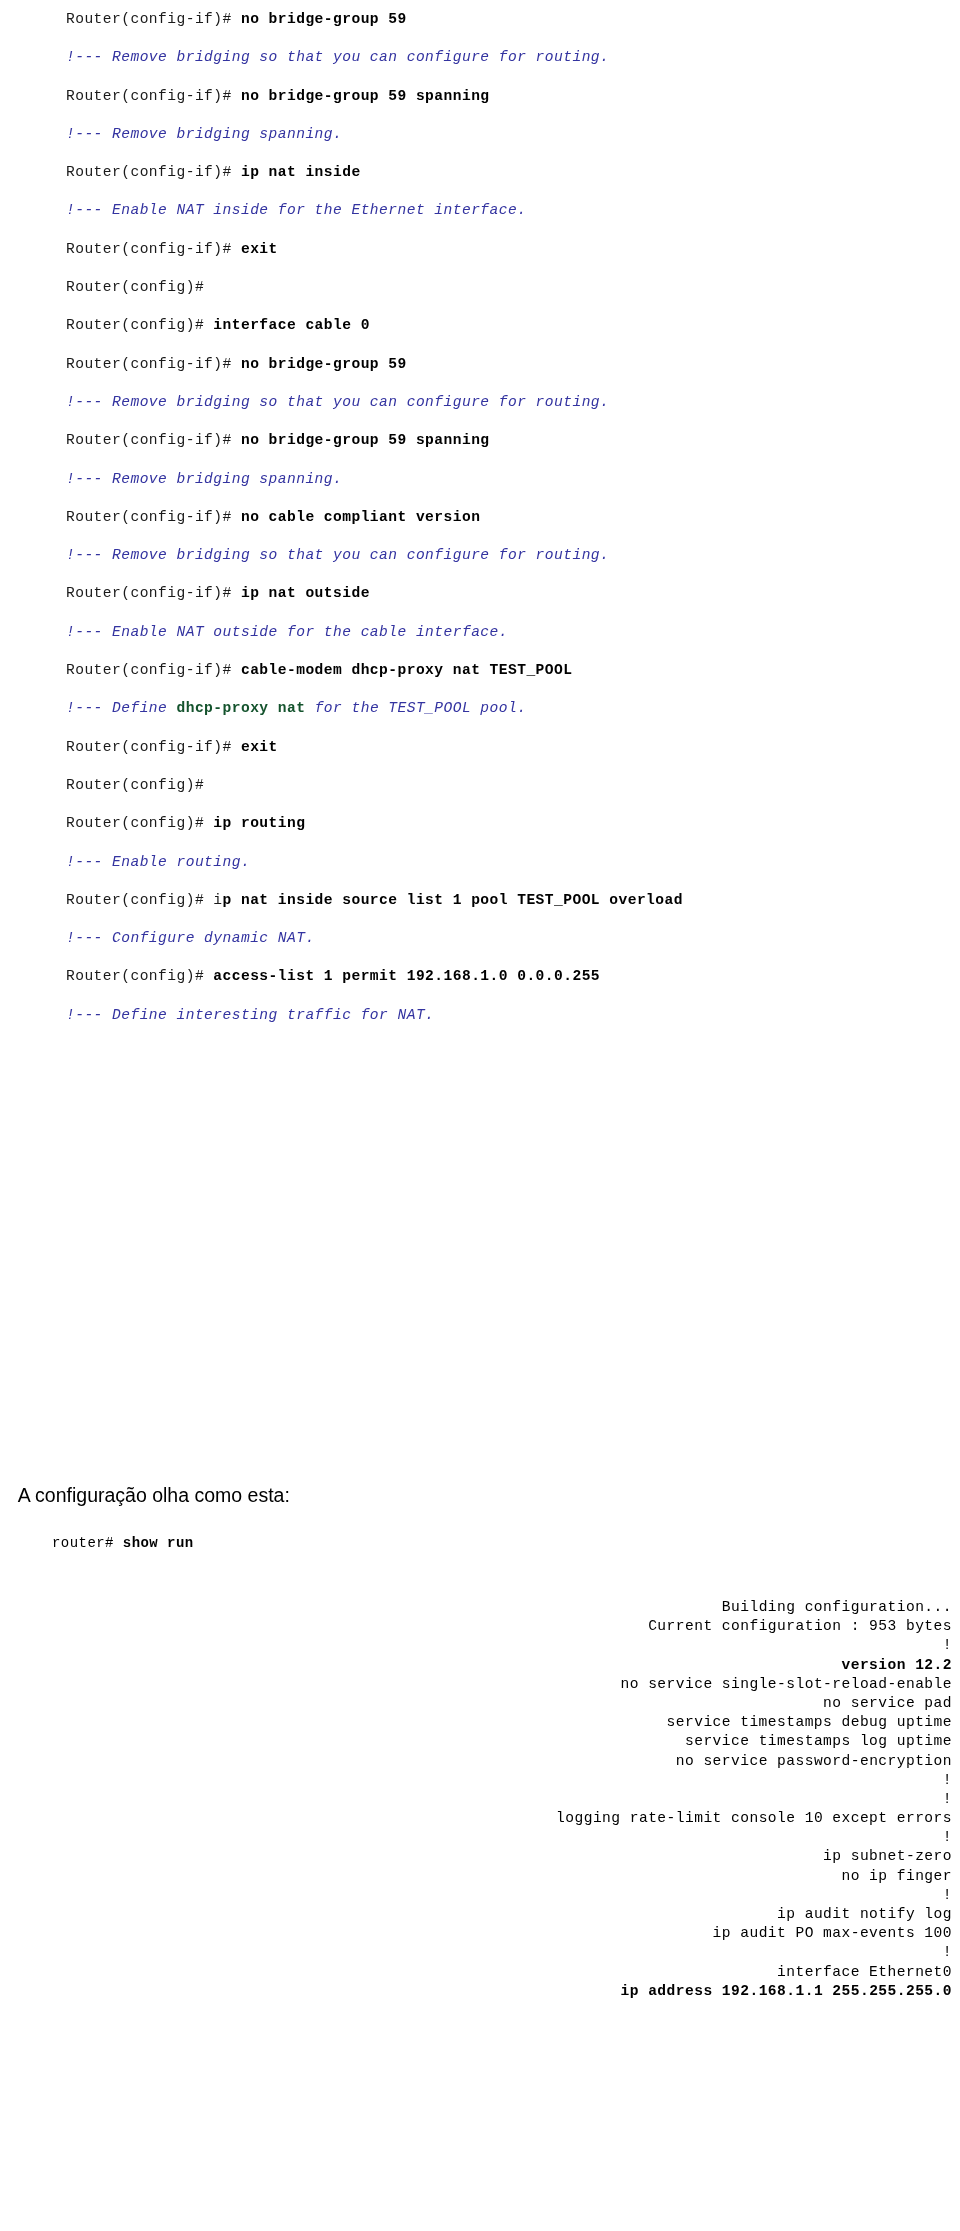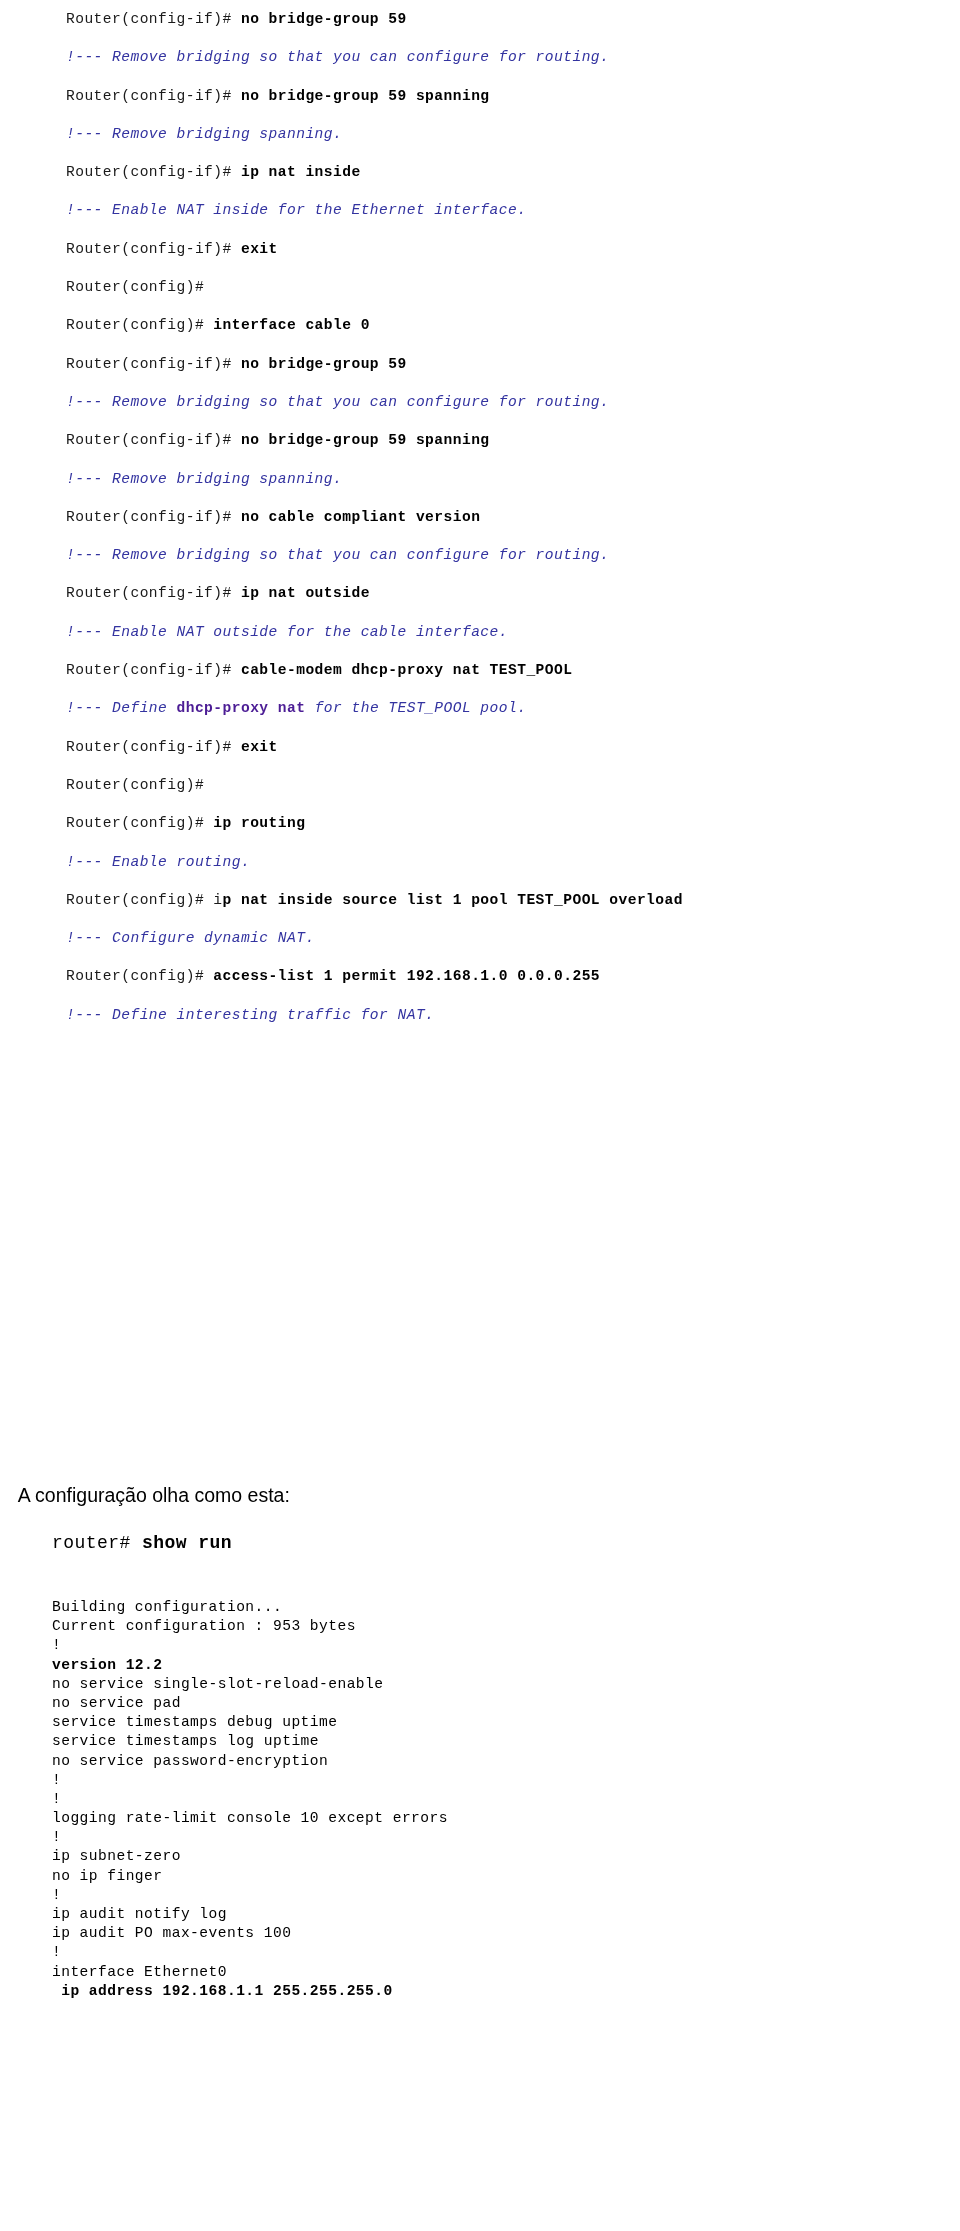--- a/index.html
+++ b/index.html
@@ -42,41 +42,41 @@
     color: #000000;
   }
   .cli-line.comment {
     color: #3333a0;
     font-style: italic;
     font-weight: 400;
   }
   .cli-line.comment .hl {
     font-weight: 700;
     font-style: normal;
-    color: #4c1d95;
+    color: #14532d;
   }
 
   
   #narrative {
     position: absolute;
     left: 8px;
     top: 1459px;
     font-family: Liberation Sans, sans-serif;
     font-size: 19.5px;
     line-height: 24px;
     color: #000000;
     white-space: pre;
   }
 
   
   #showrun-prompt {
     position: absolute;
     left: 52px;
     top: 1533px;
-    font-size: 18px;
+    font-size: 14px;
     letter-spacing: 0.45px;
     line-height: 20px;
     white-space: pre;
     color: #000000;
   }
   #showrun-prompt .cmd { font-weight: 700; }
 
   
   #config-dump {
     position: absolute;
@@ -85,20 +85,21 @@
     width: 900px;
   }
   .cfg-line {
     height: 19.2px;
     line-height: 19.2px;
     white-space: pre;
     font-size: 14.6px;
     letter-spacing: 0.45px;
     color: #000000;
     font-weight: 400;
+    text-align: right;
   }
   .cfg-line.bold { font-weight: 700; }
 </style>
 </head>
 <body>
 
 <div id="cli-transcript">
     <div class="cli-line prompt-line"><span>Router(config-if)# </span><span class="cmd">no bridge-group 59</span></div>
     <div class="cli-line comment"><span>!--- Remove bridging so that you can configure for routing.</span></div>
     <div class="cli-line prompt-line"><span>Router(config-if)# </span><span class="cmd">no bridge-group 59 spanning</span></div>

